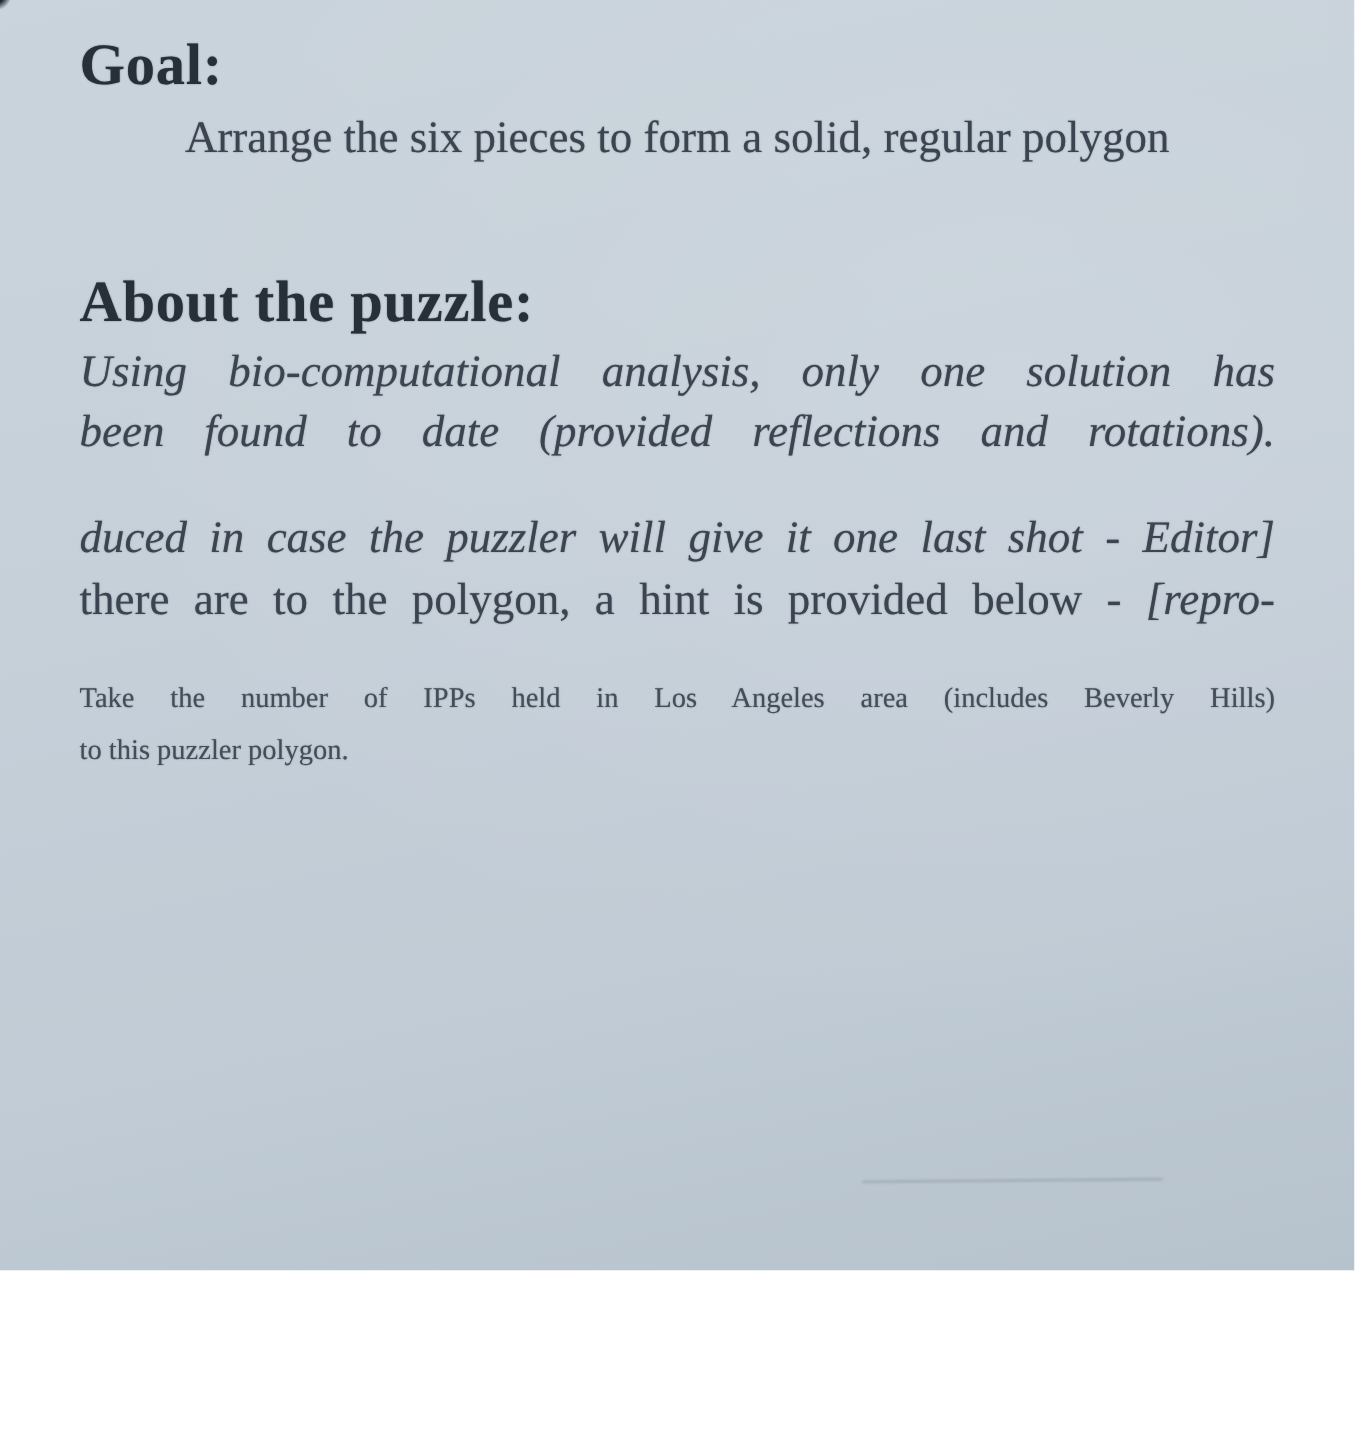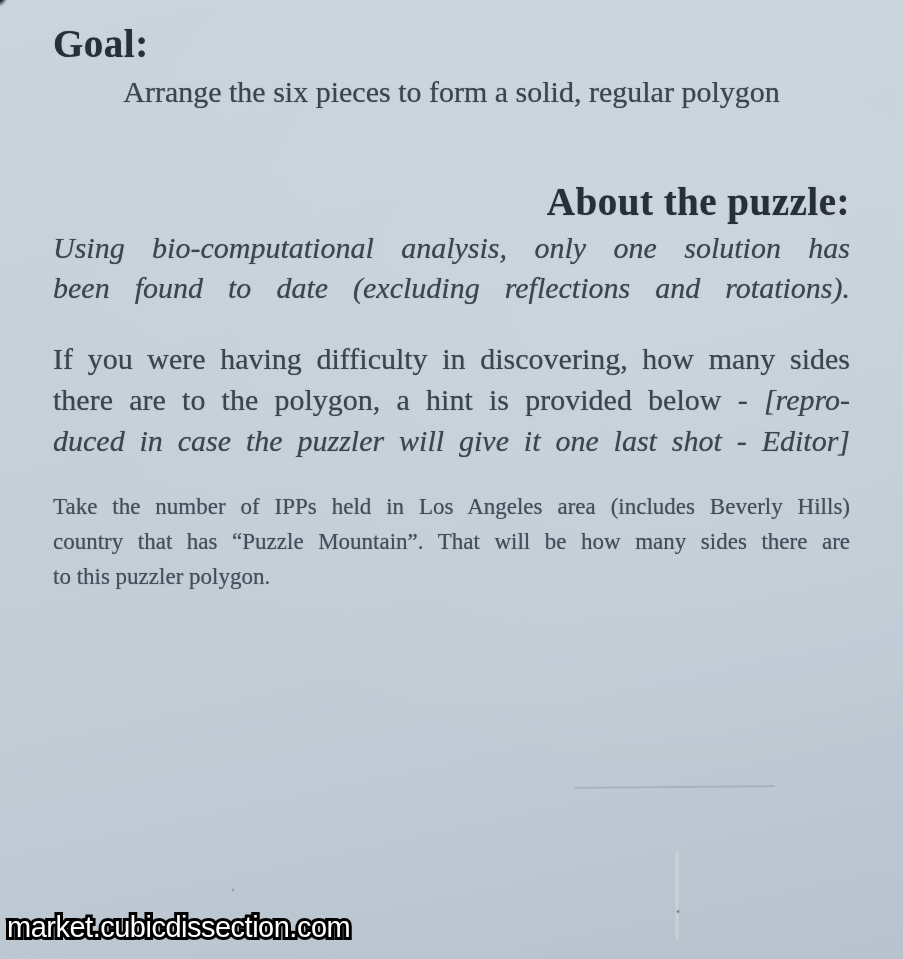--- a/index.html
+++ b/index.html
@@ -1,19 +1,19 @@
 <!DOCTYPE html>
 <html><head>
 <meta charset="utf-8">
 <style>
   html, body { margin: 0; padding: 0; }
   .photo {
     position: relative;
     width: 903px;
-    height: 959px;
+    height: 847px;
     overflow: hidden;
     background:
       radial-gradient(120% 90% at 75% 30%, rgba(255,255,255,0.10), rgba(255,255,255,0) 60%),
       linear-gradient(168deg, #cad4dc 0%, #c6d0d9 40%, #c0cbd5 72%, #b6c2cc 100%);
     font-family: "Liberation Serif", serif;
   }
   
   .corner-smudge {
     position: absolute; left: 0; top: 0; width: 14px; height: 16px;
     background: radial-gradient(circle at -3px -4px, rgba(22,28,34,0.95) 0 6px, rgba(22,28,34,0) 11px);
@@ -43,27 +43,27 @@
     font-size: 39px; font-weight: bold; line-height: 44px;
     color: #272f39; letter-spacing: 0.5px;
     text-shadow: 0 0 1px rgba(39,47,57,0.65);
   }
   .body-line, .jline {
     font-size: 30px; line-height: 40px;
     text-shadow: 0 0 1px rgba(59,68,80,0.6);
   }
   .jline { text-align: justify; text-align-last: justify; }
   .goal-body { margin-top: 6px; text-align: center; }
-  .about-heading { margin-top: 68px; text-align: right; }
+  .about-heading { margin-top: 68px; }
   .para1 { margin-top: 4px; font-style: italic; }
   .para2 { margin-top: 30px; }
   .para2 .jline, .para2 .body-line { line-height: 41px; }
   .hint { margin-top: 28px; color: #434e5a; }
   .hint .jline, .hint .body-line {
-    font-size: 23px; line-height: 35px;
+    font-size: 19px; line-height: 35px;
     text-shadow: 0 0 1px rgba(67,78,90,0.6);
   }
   i { font-style: italic; }
 
   
   .watermark {
     position: absolute; left: 7px; top: 911px; height: 36px;
     font-family: "Liberation Sans", sans-serif;
     font-size: 29px; letter-spacing: -0.5px; white-space: nowrap;
   }
@@ -85,32 +85,30 @@
   <div class="content">
 
     <div class="heading goal-heading">Goal:</div>
 
     <div class="body-line goal-body">Arrange the six pieces to form a solid, regular polygon</div>
 
     <div class="heading about-heading">About the puzzle:</div>
 
     <div class="para1">
       <div class="jline">Using bio-computational analysis, only one solution has</div>
-      <div class="jline">been found to date (excluding reflections and rotations).</div>
+      <div class="jline">been found to date (provided reflections and rotations).</div>
     </div>
 
     <div class="para2">
-      <div class="jline">If you were having difficulty in discovering, how many sides</div>
+      <div class="jline"><i>duced in case the puzzler will give it one last shot - Editor]</i></div>
       <div class="jline"><span>there are to the polygon, a hint is provided below -</span> <i>[repro-</i></div>
-      <div class="jline"><i>duced in case the puzzler will give it one last shot - Editor]</i></div>
     </div>
 
     <div class="hint">
       <div class="jline">Take the number of IPPs held in Los Angeles area (includes Beverly Hills)</div>
-      <div class="jline">country that has “Puzzle Mountain”. That will be how many sides there are</div>
       <div class="body-line">to this puzzler polygon.</div>
     </div>
 
   </div>
 
   <div class="watermark">
     <span class="wm wm-stroke" aria-hidden="true">market.cubicdissection.com</span>
     <span class="wm wm-fill">market.cubicdissection.com</span>
   </div>
 

